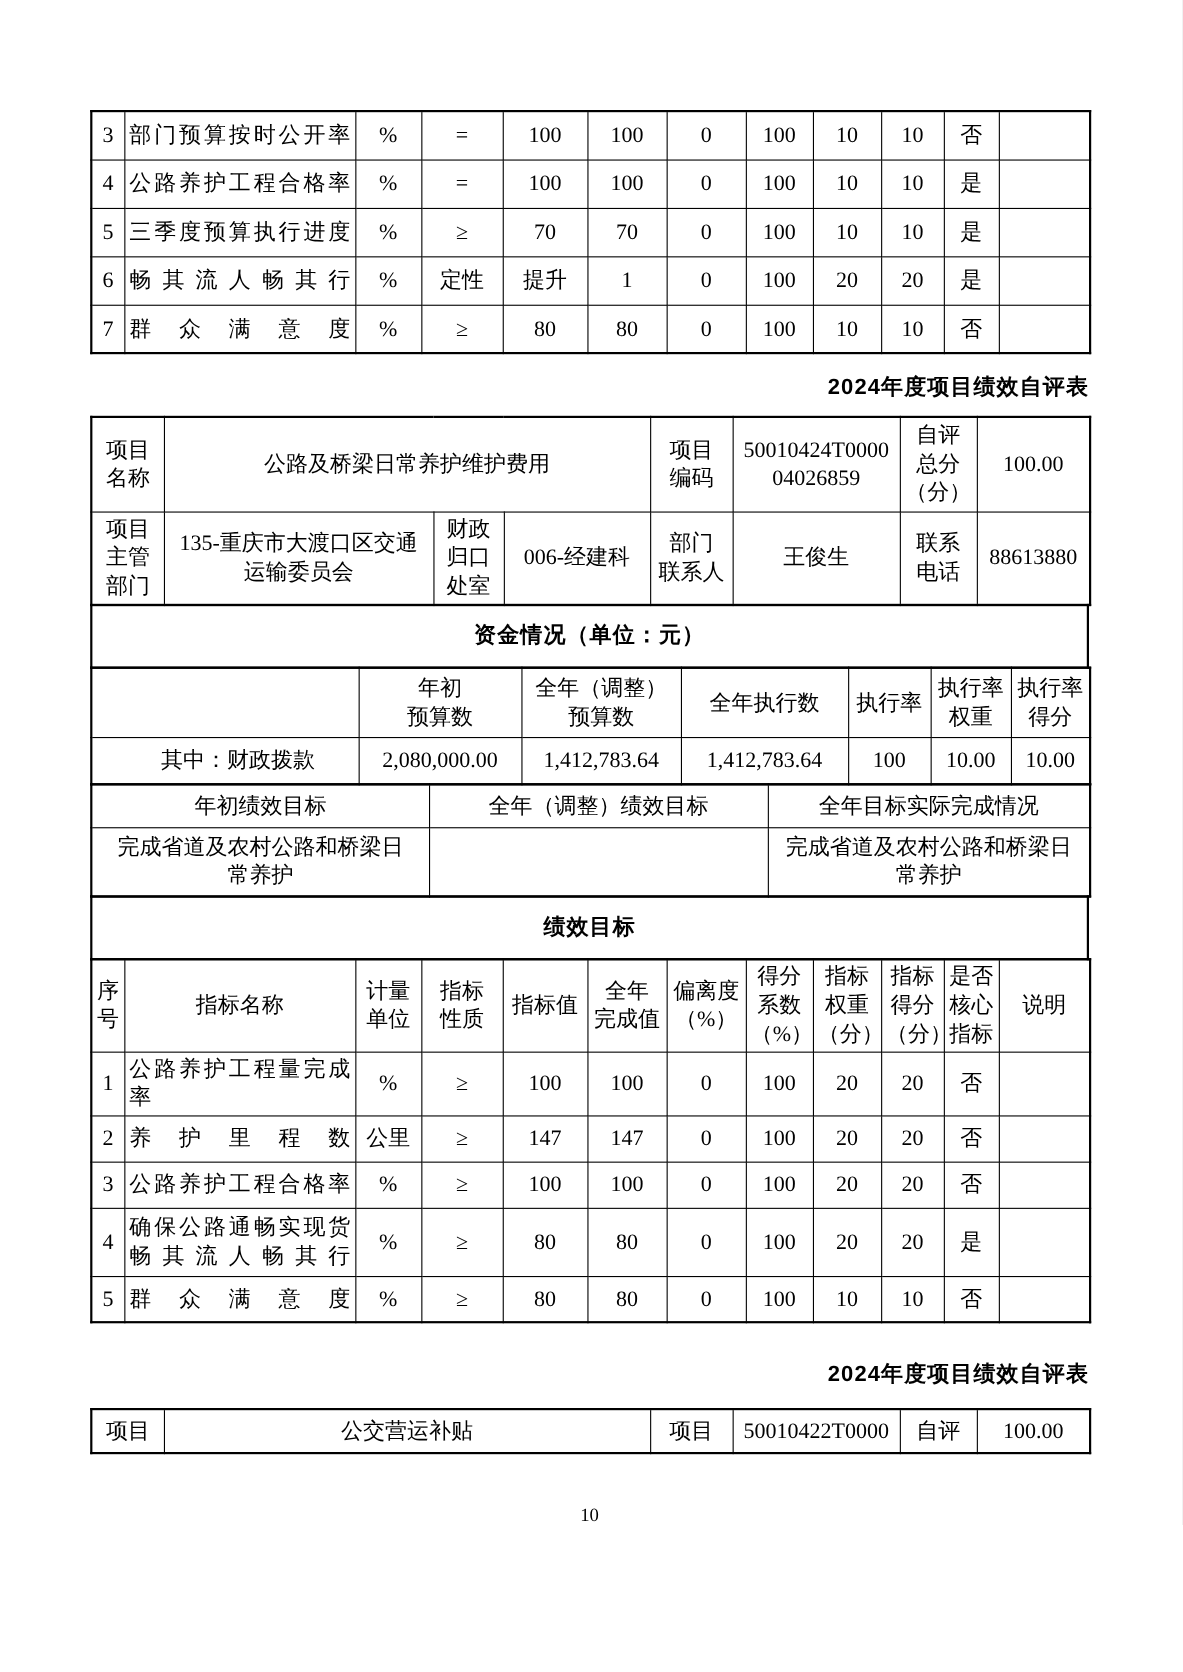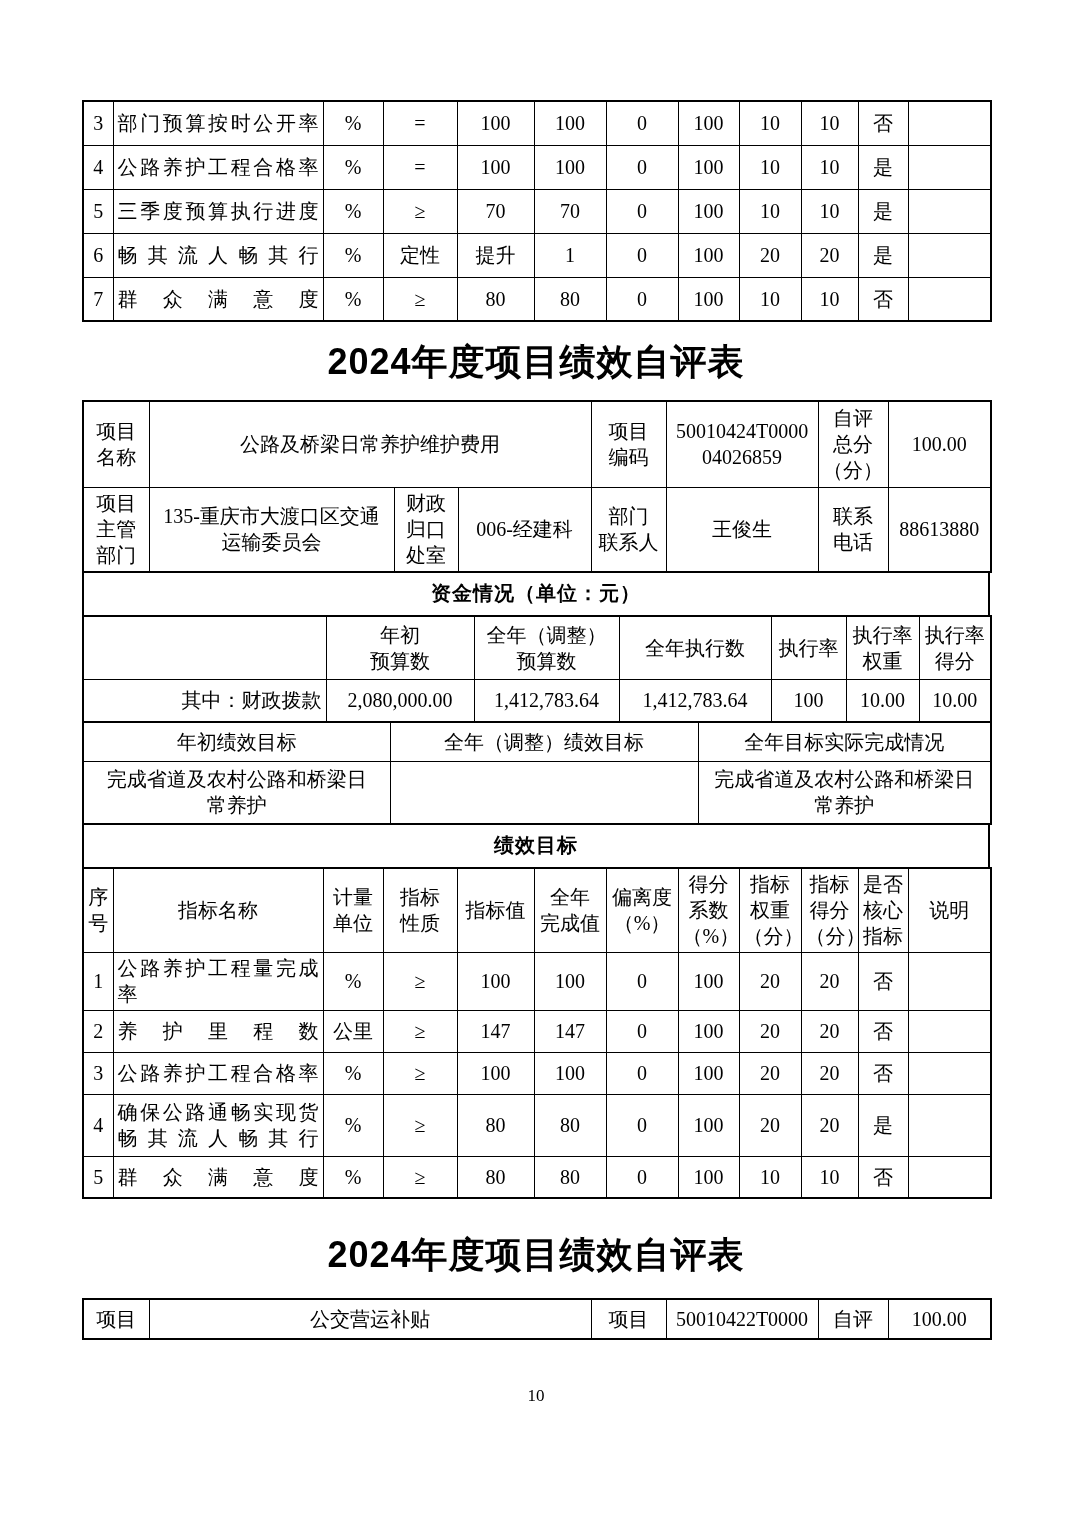--- a/index.html
+++ b/index.html
@@ -13,29 +13,29 @@
   table.t td {
     border:1px solid #000; text-align:center; vertical-align:middle;
     white-space:pre-line; padding:2px 4px; line-height:1.32; overflow:hidden;
     box-sizing:border-box;
   }
   .stack { margin-top:-2px; }
   
   .dist { text-align:justify; text-align-last:justify; }
   .lft  { text-align:left; }
   .ind1 td.lbl { text-align:left; padding-left:9px; }
-  .ind2 td.lbl { text-align:right; padding-left:27px; }
-  .sect td { font-weight:bold; letter-spacing:1px; height:44px; }
+  .ind2 td.lbl { text-align:center; padding-left:27px; }
+  .sect td { font-weight:bold; letter-spacing:1px; height:57px; }
   
   .r40 td{height:40px}.r42 td{height:42px}.r44 td{height:44px}
   .r58 td{height:58px}.r62 td{height:62px}
   .r64 td{height:64px}.r80 td{height:80px}.r84 td{height:84px}.r86 td{height:86px}
   .h1 {
     font-family:"Liberation Sans","DejaVu Sans",sans-serif; font-weight:bold;
-    font-size:36px; text-align:center; letter-spacing:1px;
+    font-size:20px; text-align:right; letter-spacing:1px;
   }
   .h1a { margin:16px 0 13px 0; }
   .h1b { margin:32px 0 18px 0; }
   .pgnum { text-align:center; margin-top:46px; font-size:17px; }
 </style>
 </head>
 <body>
 
 <div class="page">
 

